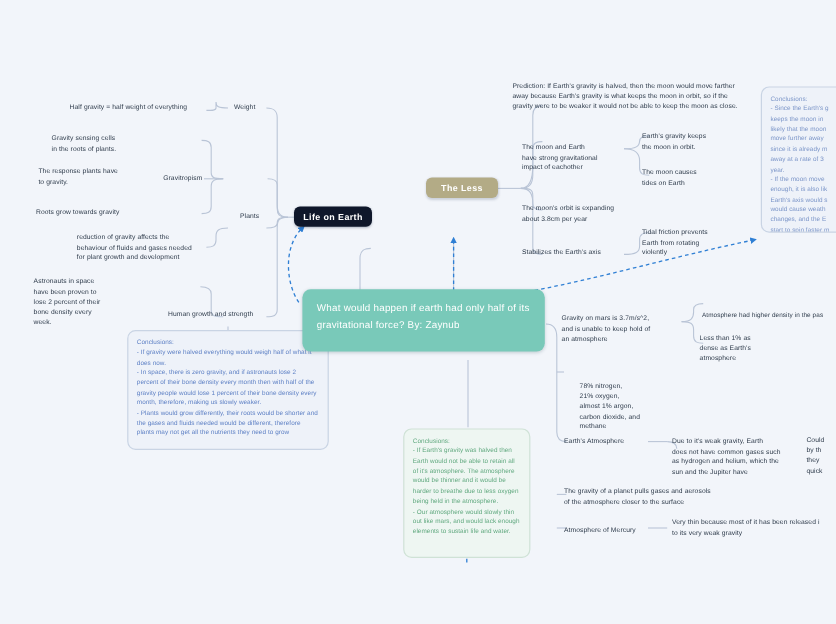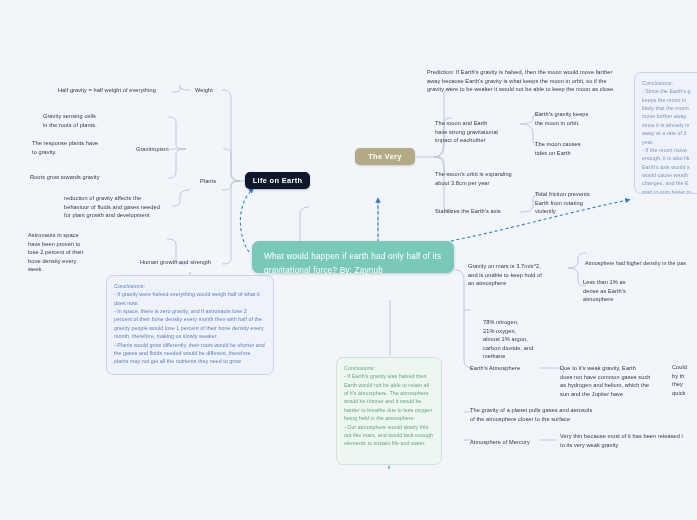--- a/index.html
+++ b/index.html
@@ -165,23 +165,23 @@
 have been proven to
 lose 2 percent of their
 bone density every
 week.</div>
 
   <div class="callout blue" style="left:106px;top:275px;width:168px;height:100px;">Conclusions:
 - If gravity were halved everything would weigh half of what it does now.
 - In space, there is zero gravity, and if astronauts lose 2 percent of their bone density every month then with half of the gravity people would lose 1 percent of their bone density every month, therefore, making us slowly weaker.
 - Plants would grow differently, their roots would be shorter and the gases and fluids needed would be different, therefore plants may not get all the nutrients they need to grow</div>
 
-  <div class="center-node" style="left:252px;top:241px;width:202px;height:32px;">What would happen if earth had only half of its gravitational force? By: Zaynub</div>
-
-  <div class="node pill root-moon" style="left:355px;top:148px;width:60px;height:17px;">The Very</div>
+  <div class="center-node" style="left:252px;top:241px;width:202px;height:52px;">What would happen if earth had only half of its gravitational force? By: Zaynub</div>
+
+  <div class="node pill root-moon" style="left:355px;top:148px;width:60px;height:17px;">The Less</div>
 
   <div class="node leaf" style="left:427px;top:68px;width:188px;">Prediction: If Earth's gravity is halved, then the moon would move farther away because Earth's gravity is what keeps the moon in orbit, so if the gravity were to be weaker it would not be able to keep the moon as close.</div>
 
   <div class="node leaf" style="left:435px;top:119px;width:90px;">The moon and Earth
 have strong gravitational
 impact of eachother</div>
   <div class="node leaf" style="left:535px;top:110px;width:80px;">Earth's gravity keeps
 the moon in orbit.</div>
   <div class="node leaf" style="left:535px;top:140px;width:80px;">The moon causes
 tides on Earth</div>

